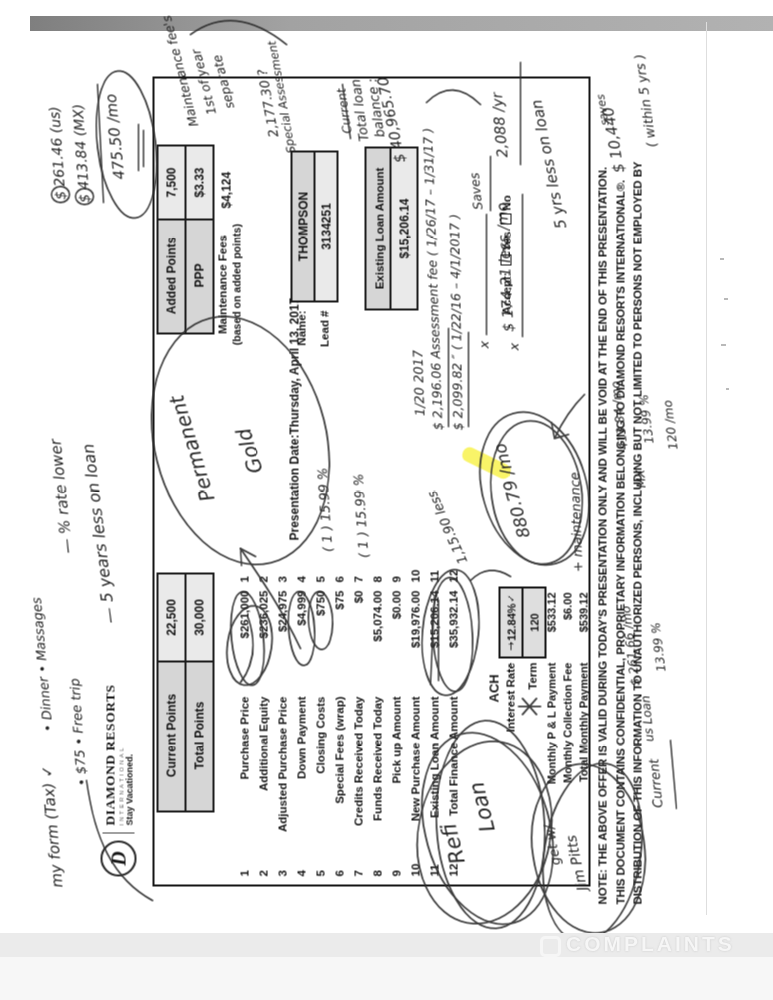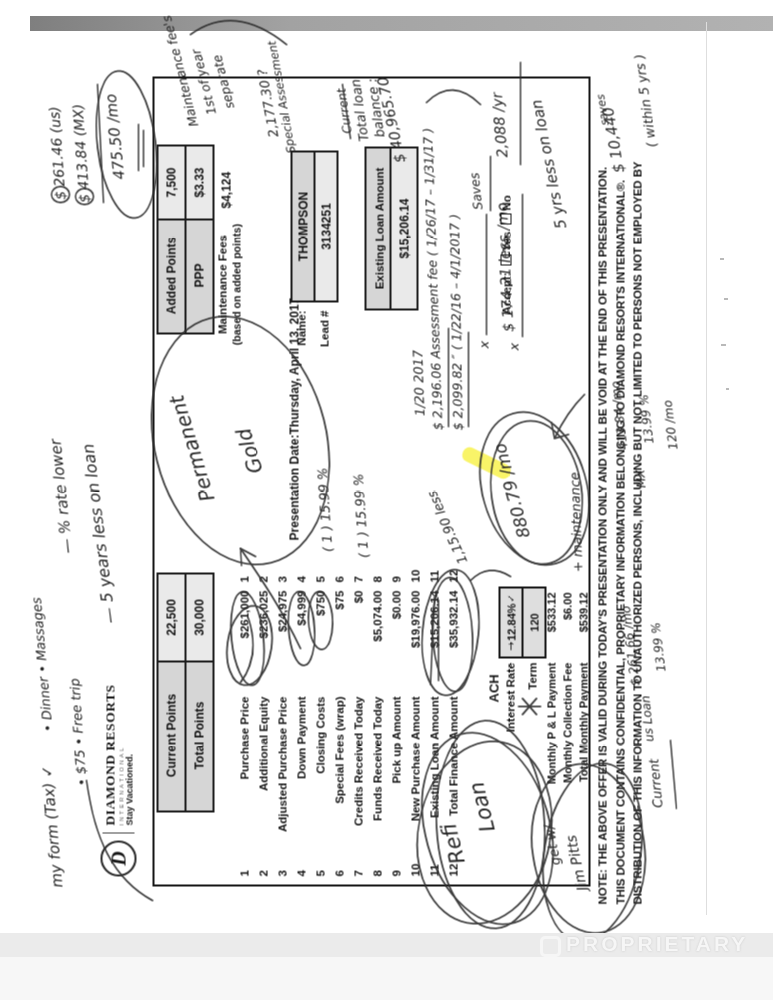--- a/index.html
+++ b/index.html
@@ -306,15 +306,15 @@
         <path d="M 220 86 C 162 94 122 112 100 152"></path>
         <path d="M 192 676 L 260 670"></path>
         <path d="M 286 522 l 16 14 m 0 -14 l -16 14 m 8 -18 v 22"></path>
       </g>
     </svg>
   </div>
 
   <div class="wm-band"></div>
   <div class="wm-sub"></div>
   <span class="wm-icon"></span>
-  <div class="wm-text">PROPRIETARY</div>
+  <div class="wm-text">COMPLAINTS</div>
 
 </div>
 
 </body></html>

